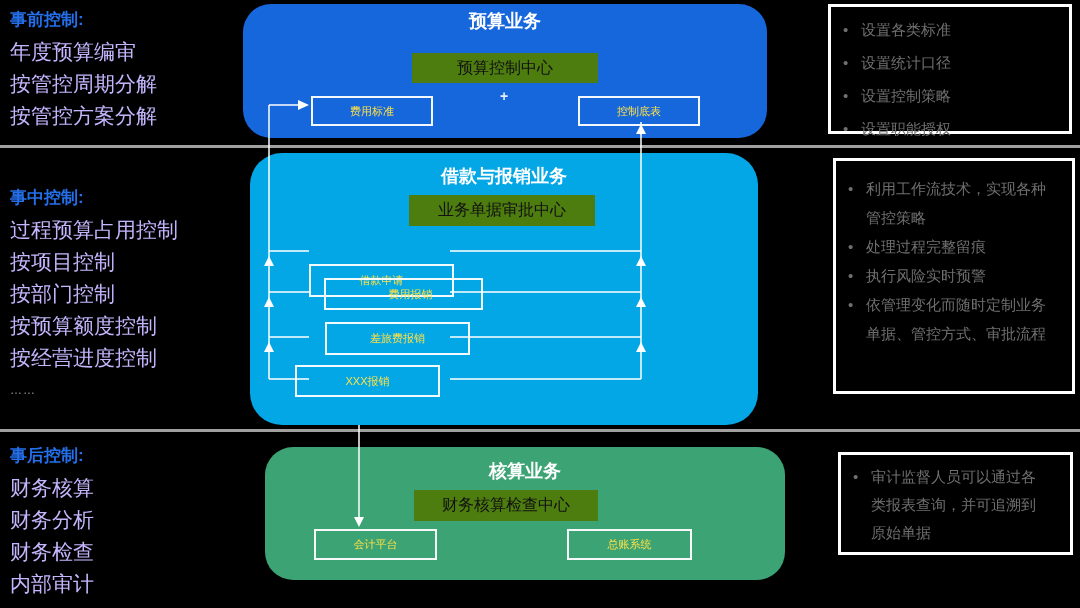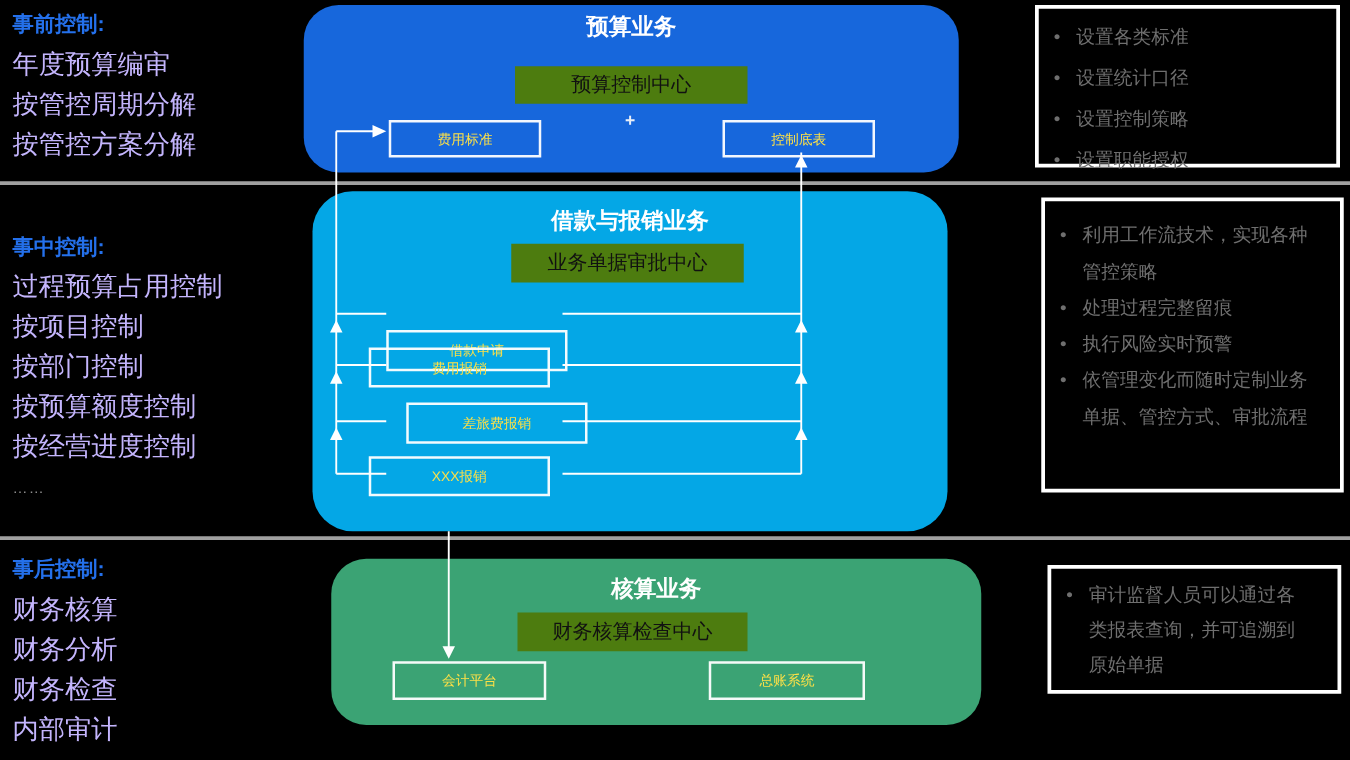--- a/index.html
+++ b/index.html
@@ -33,21 +33,21 @@
         display:flex;align-items:center;justify-content:center;}
   .obox{position:absolute;border:2px solid rgba(255,255,255,.95);color:#fde047;font-size:11px;
         display:flex;align-items:center;justify-content:center;}
   #box-budget-center{left:412px;top:53px;width:186px;height:30px;}
   #box-fee-standard{left:311px;top:96px;width:118px;height:26px;}
   #box-control-sheet{left:578px;top:96px;width:118px;height:26px;}
   #plus-sign{position:absolute;left:494px;top:88px;width:20px;height:18px;color:#e8eef8;
              font-size:14px;font-weight:bold;text-align:center;}
   #box-reimburse-center{left:409px;top:195px;width:186px;height:31px;}
   #box-doc-0{left:309px;top:220px;width:141px;height:29px;margin-top:44px;}
-  #box-doc-1{left:295px;top:278px;width:141px;height:28px;}
+  #box-doc-1{left:324px;top:278px;width:141px;height:28px;padding-left:14px;}
   #box-doc-2{left:309px;top:322px;width:141px;height:29px;margin-left:16px;}
   #box-doc-3{left:295px;top:365px;width:141px;height:28px;text-align:right;}
   #box-accounting-center{left:414px;top:490px;width:184px;height:31px;}
   #box-acc-platform{left:314px;top:529px;width:119px;height:27px;}
   #box-ledger{left:567px;top:529px;width:121px;height:27px;}
 
   
   #connectors{position:absolute;left:0;top:0;pointer-events:none;}
 
   

